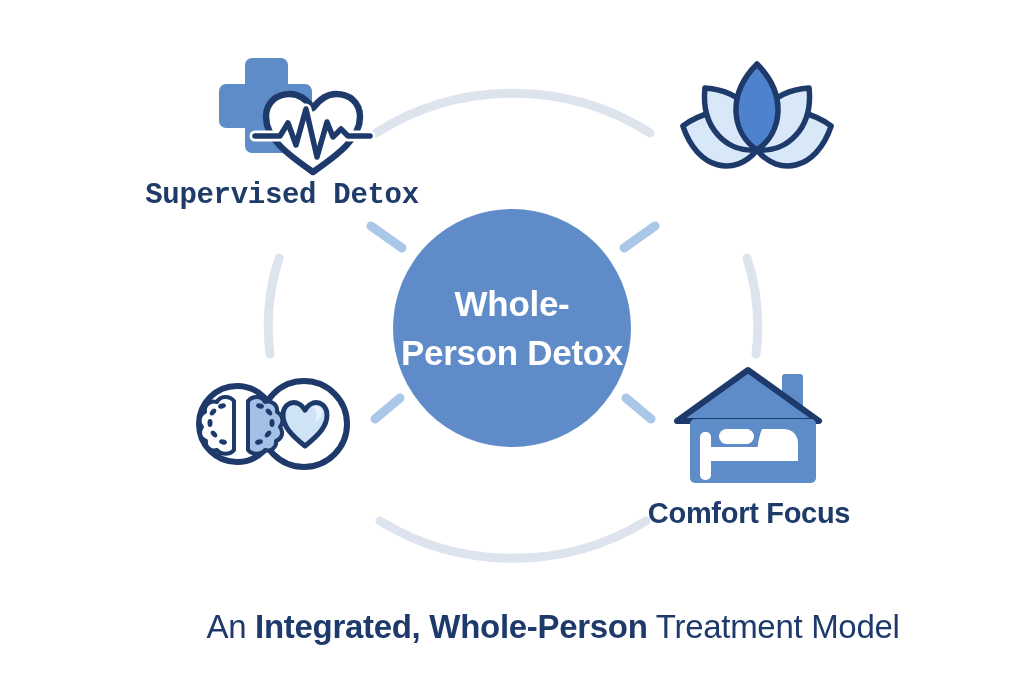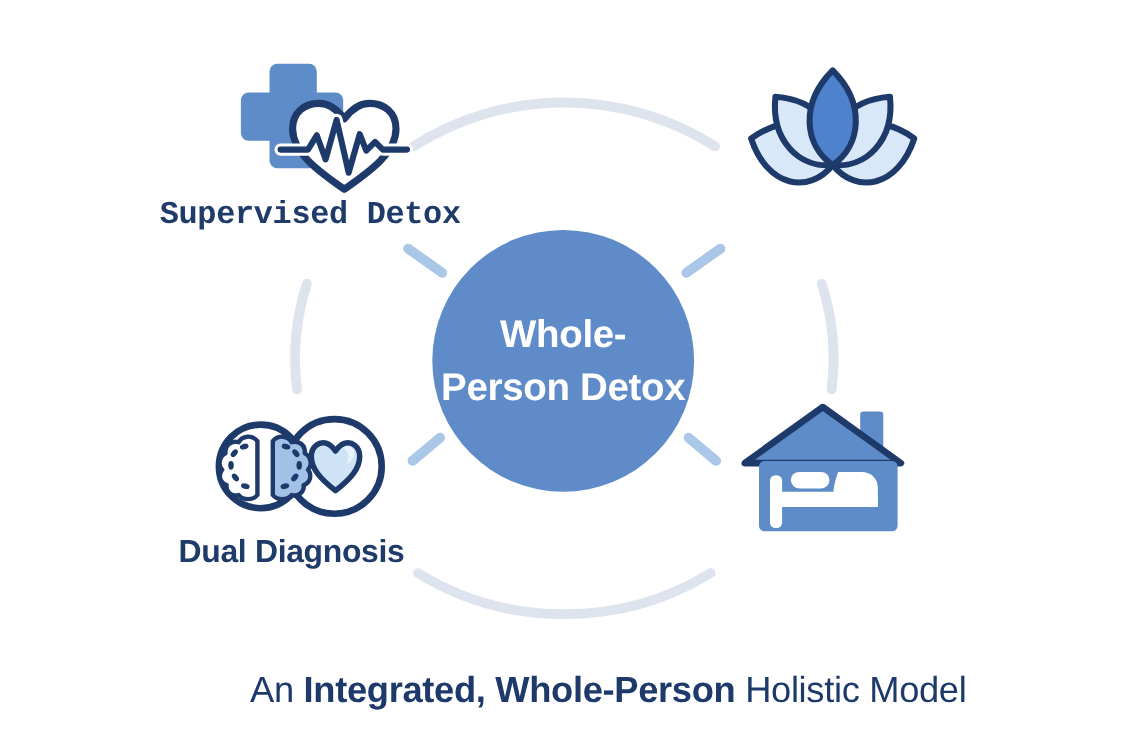--- a/index.html
+++ b/index.html
@@ -147,17 +147,17 @@
       </g>
     </g>
   </svg>
 
   <div class="center-circle">
     <div class="line">Whole-</div>
     <div class="line">Person Detox</div>
   </div>
 
   <div class="q-label detox">Supervised Detox</div>
-  <div class="q-label dual">Dual Diagnosis</div>
+  <div class="q-label comfort">Comfort Focus</div>
 
-  <div class="caption"><span>An </span><span class="bold">Integrated, Whole-Person</span><span> Holistic Model</span></div>
+  <div class="caption"><span>An </span><span class="bold">Integrated, Whole-Person</span><span> Treatment Model</span></div>
 
 </div>
 
 </body></html>

